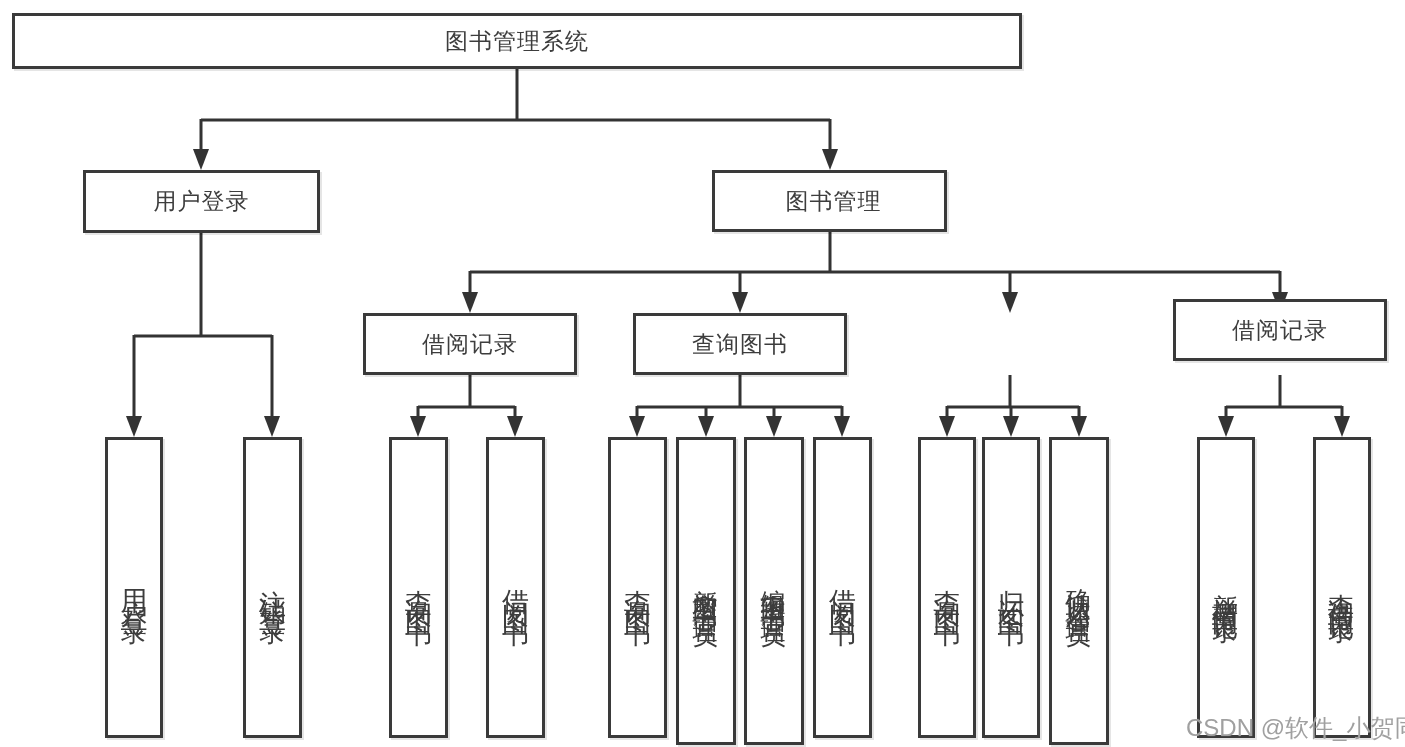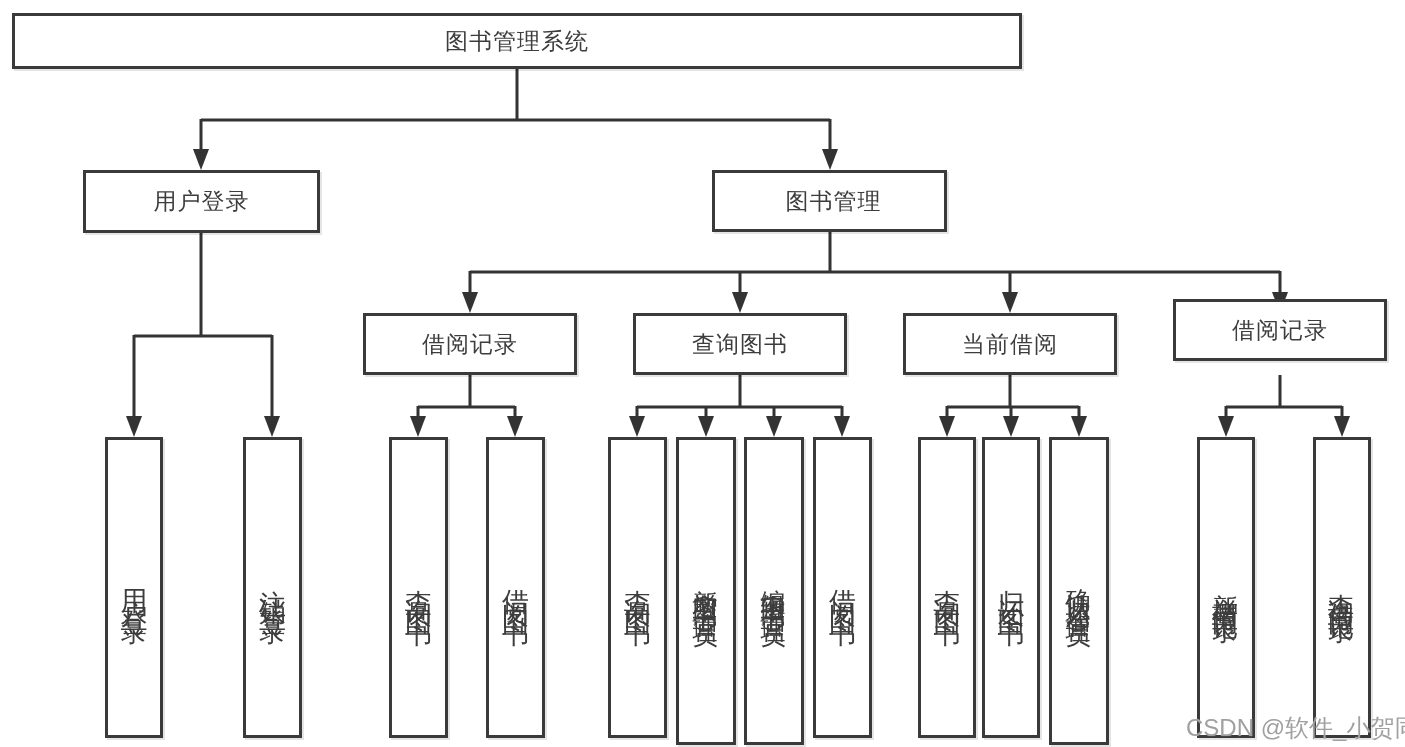--- a/index.html
+++ b/index.html
@@ -106,23 +106,20 @@
   <div class="box" style="left:712px; top:170px; width:235px; height:62px;padding-left:8px;">
     <span class="hlabel">图书管理</span>
   </div>
 
   <div class="box" style="left:363px; top:313px; width:214px; height:62px;">
     <span class="hlabel">借阅记录</span>
   </div>
   <div class="box" style="left:633px; top:313px; width:214px; height:62px;">
     <span class="hlabel">查询图书</span>
   </div>
-  <div class="box" style="left:903px; top:313px; width:214px; height:62px;">
-    <span class="hlabel">当前借阅</span>
-  </div>
   <div class="box" style="left:1173px; top:299px; width:214px; height:62px;">
     <span class="hlabel">借阅记录</span>
   </div>
 
   <div class="box" style="left:105px; top:437px; width:58px; height:301px;">
     <span class="vtext v4">用户登录</span>
   </div>
   <div class="box" style="left:243px; top:437px; width:59px; height:301px;">
     <span class="vtext v4">注销登录</span>
   </div>

